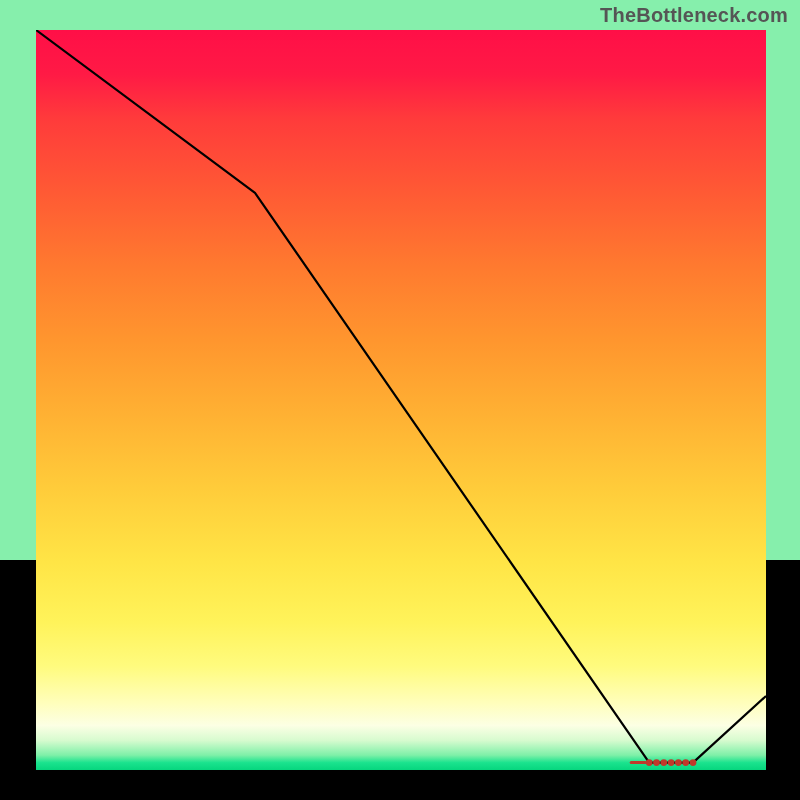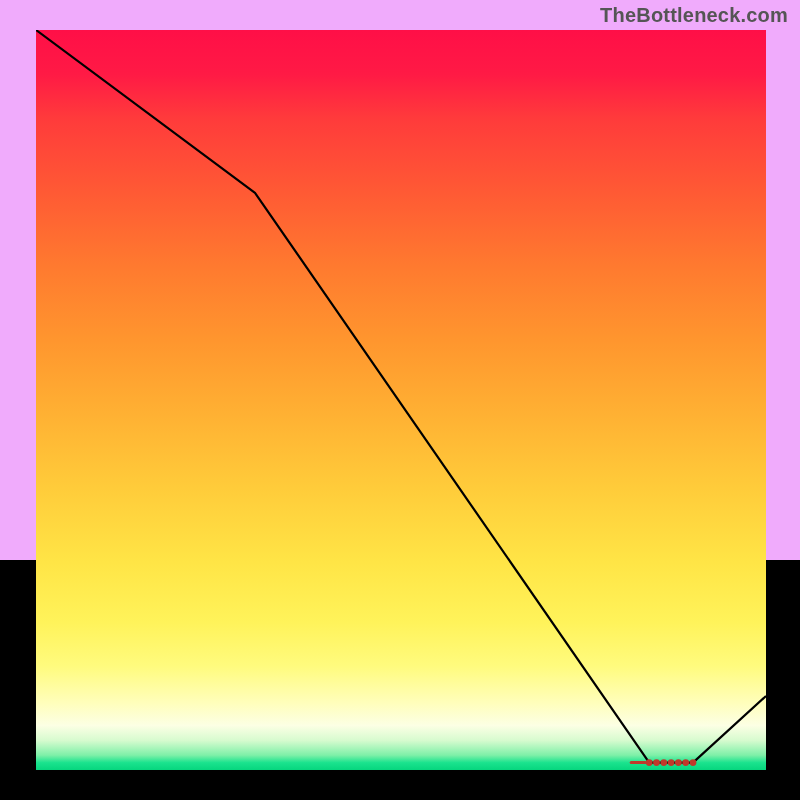--- a/index.html
+++ b/index.html
@@ -8,21 +8,21 @@
     width: 800px;
     height: 800px;
     overflow: hidden;
     background: #000;
     font-family: Arial, Helvetica, sans-serif;
   }
   .frame {
     position: relative;
     width: 800px;
     height: 560px;
-    background: #f0abfc;
+    background: #86efac;
   }
   .attribution {
     position: absolute;
     top: 4px;
     right: 12px;
     color: #555;
     font-size: 20px;
     font-weight: 600;
     letter-spacing: 0.2px;
     user-select: none;

